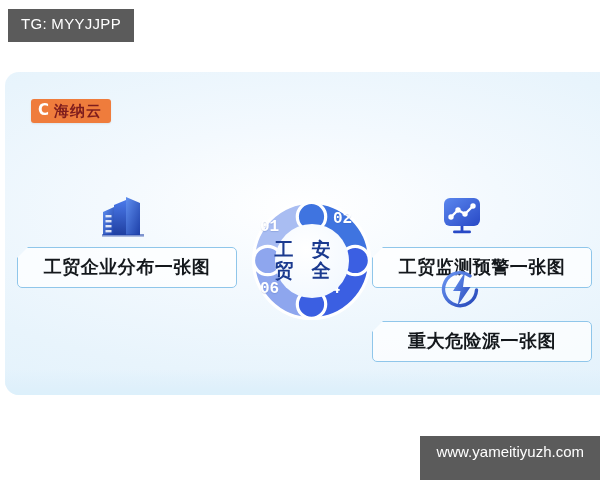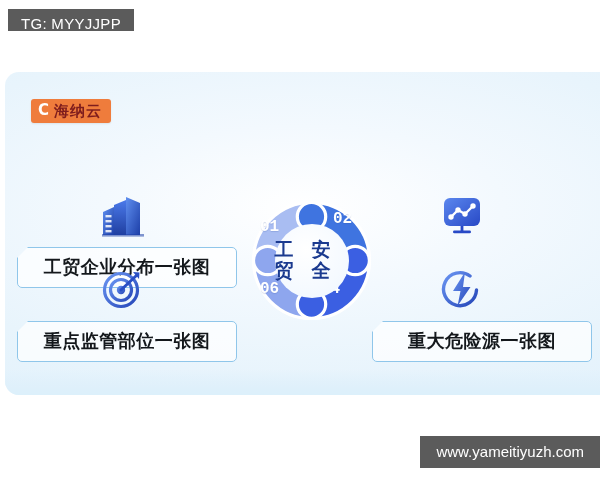--- a/index.html
+++ b/index.html
@@ -17,21 +17,21 @@
 
   
   #tg-tag {
     position: absolute;
     left: 8px;
     top: 9px;
     background: #5b5b5b;
     color: #ffffff;
     font-size: 15px;
     letter-spacing: 0.3px;
-    padding: 7px 13px 0 13px;
+    padding: 7px 13px 11px 13px;
     line-height: 1;
     white-space: nowrap;
   }
 
   
   #card {
     position: absolute;
     left: 5px;
     top: 72px;
     width: 595px;
@@ -149,21 +149,21 @@
   #f-br { left: 367px; top: 192px; font-family: Liberation Mono, monospace; }
 
   
   #site-tag {
     position: absolute;
     right: 0;
     top: 436px;
     background: #5b5b5b;
     color: #ffffff;
     font-size: 15px;
-    padding: 8px 16px 9px 16px;
+    padding: 8px 16px 21px 16px;
     line-height: 1;
     white-space: nowrap;
   }
 </style>
 </head>
 <body>
 
 <div id="tg-tag">
   <span>TG: MYYJJPP</span>
 </div>
@@ -243,40 +243,23 @@
         <rect x="4" y="3" width="36" height="28" rx="6" fill="url(#gm1)"></rect>
         <polyline points="11,22 18,15 25,19 33,11" fill="none" stroke="#ffffff" stroke-width="2.4" stroke-linecap="round" stroke-linejoin="round"></polyline>
         <circle cx="11" cy="22" r="2.7" fill="#ffffff"></circle>
         <circle cx="18" cy="15" r="2.7" fill="#ffffff"></circle>
         <circle cx="25" cy="19" r="2.7" fill="#ffffff"></circle>
         <circle cx="33" cy="11" r="2.7" fill="#ffffff"></circle>
         <rect x="20.6" y="31" width="2.8" height="5" fill="#2849c6"></rect>
         <rect x="13" y="35.5" width="18" height="2.8" rx="1.4" fill="#2849c6"></rect>
       </svg>
     </div>
-  </div>
-
-  <div class="feature left" id="f-bl">
-    <div class="icon">
-      <svg width="44" height="42" viewBox="0 0 44 42">
-        <defs>
-          <linearGradient id="gt1" x1="0" y1="0" x2="1" y2="1">
-            <stop offset="0" stop-color="#6a95f2"></stop>
-              <stop offset="1" stop-color="#2546b8"></stop>
-          </linearGradient>
-        </defs>
-        <circle cx="20" cy="21" r="16.5" fill="none" stroke="url(#gt1)" stroke-width="3.2"></circle>
-        <circle cx="20" cy="21" r="10.5" fill="none" stroke="url(#gt1)" stroke-width="3.2"></circle>
-        <circle cx="20" cy="21" r="4.2" fill="url(#gt1)"></circle>
-        <path d="M20 21 L36 6" stroke="#2a4fc4" stroke-width="3" stroke-linecap="round"></path>
-        <path d="M32 3 L38.5 3.5 L38 10 Z" fill="#2a4fc4"></path>
-      </svg>
-    </div>
-    <div class="chip">重点监管部位一张图</div>
-  </div>
+    <div class="chip">工贸监测预警一张图</div>
+  </div>
+
 
   <div class="feature right" id="f-br">
     <div class="icon">
       <svg width="44" height="44" viewBox="0 0 44 44">
         <defs>
           <linearGradient id="gl1" x1="0" y1="0" x2="1" y2="1">
             <stop offset="0" stop-color="#6a95f2"></stop>
               <stop offset="1" stop-color="#2546b8"></stop>
           </linearGradient>
         </defs>

